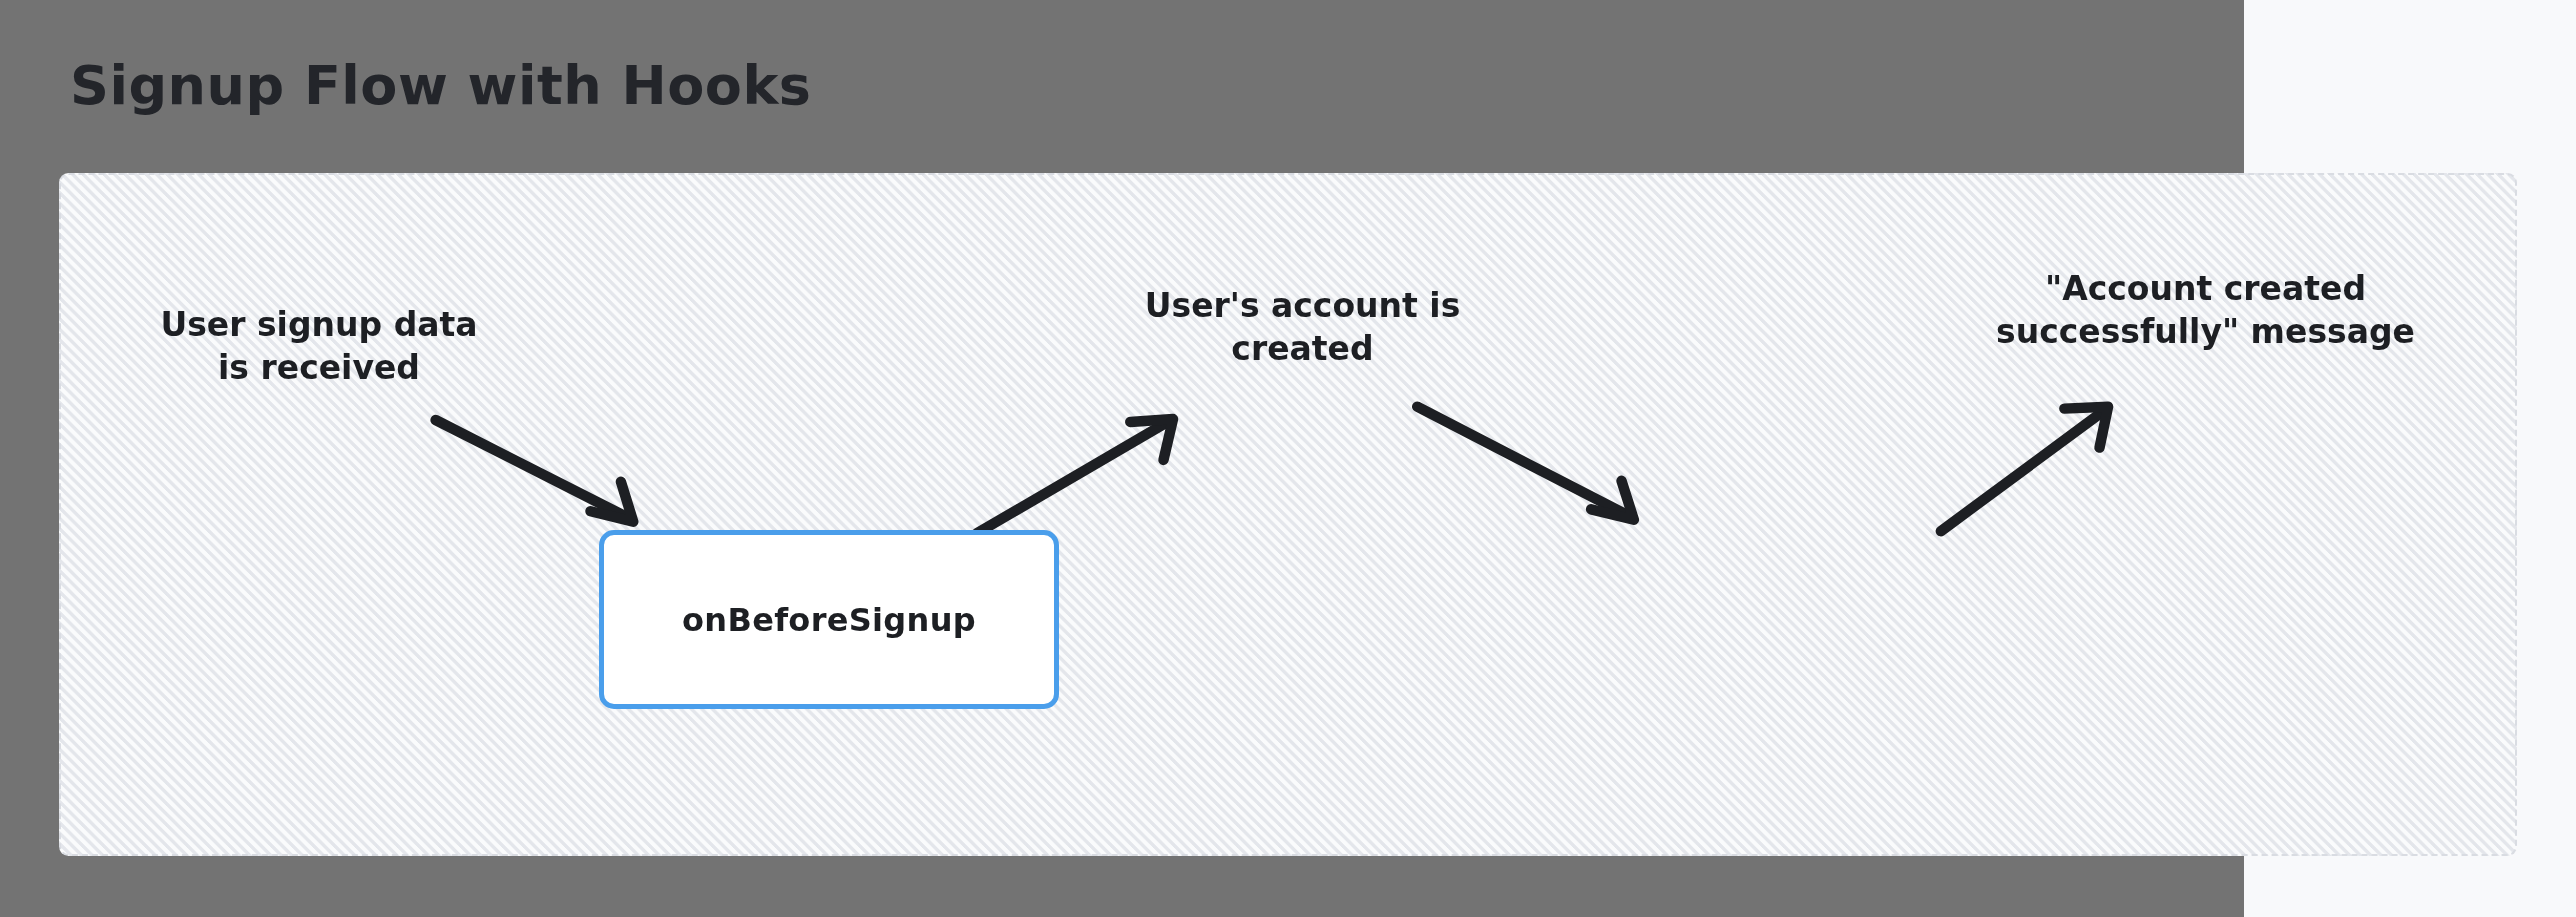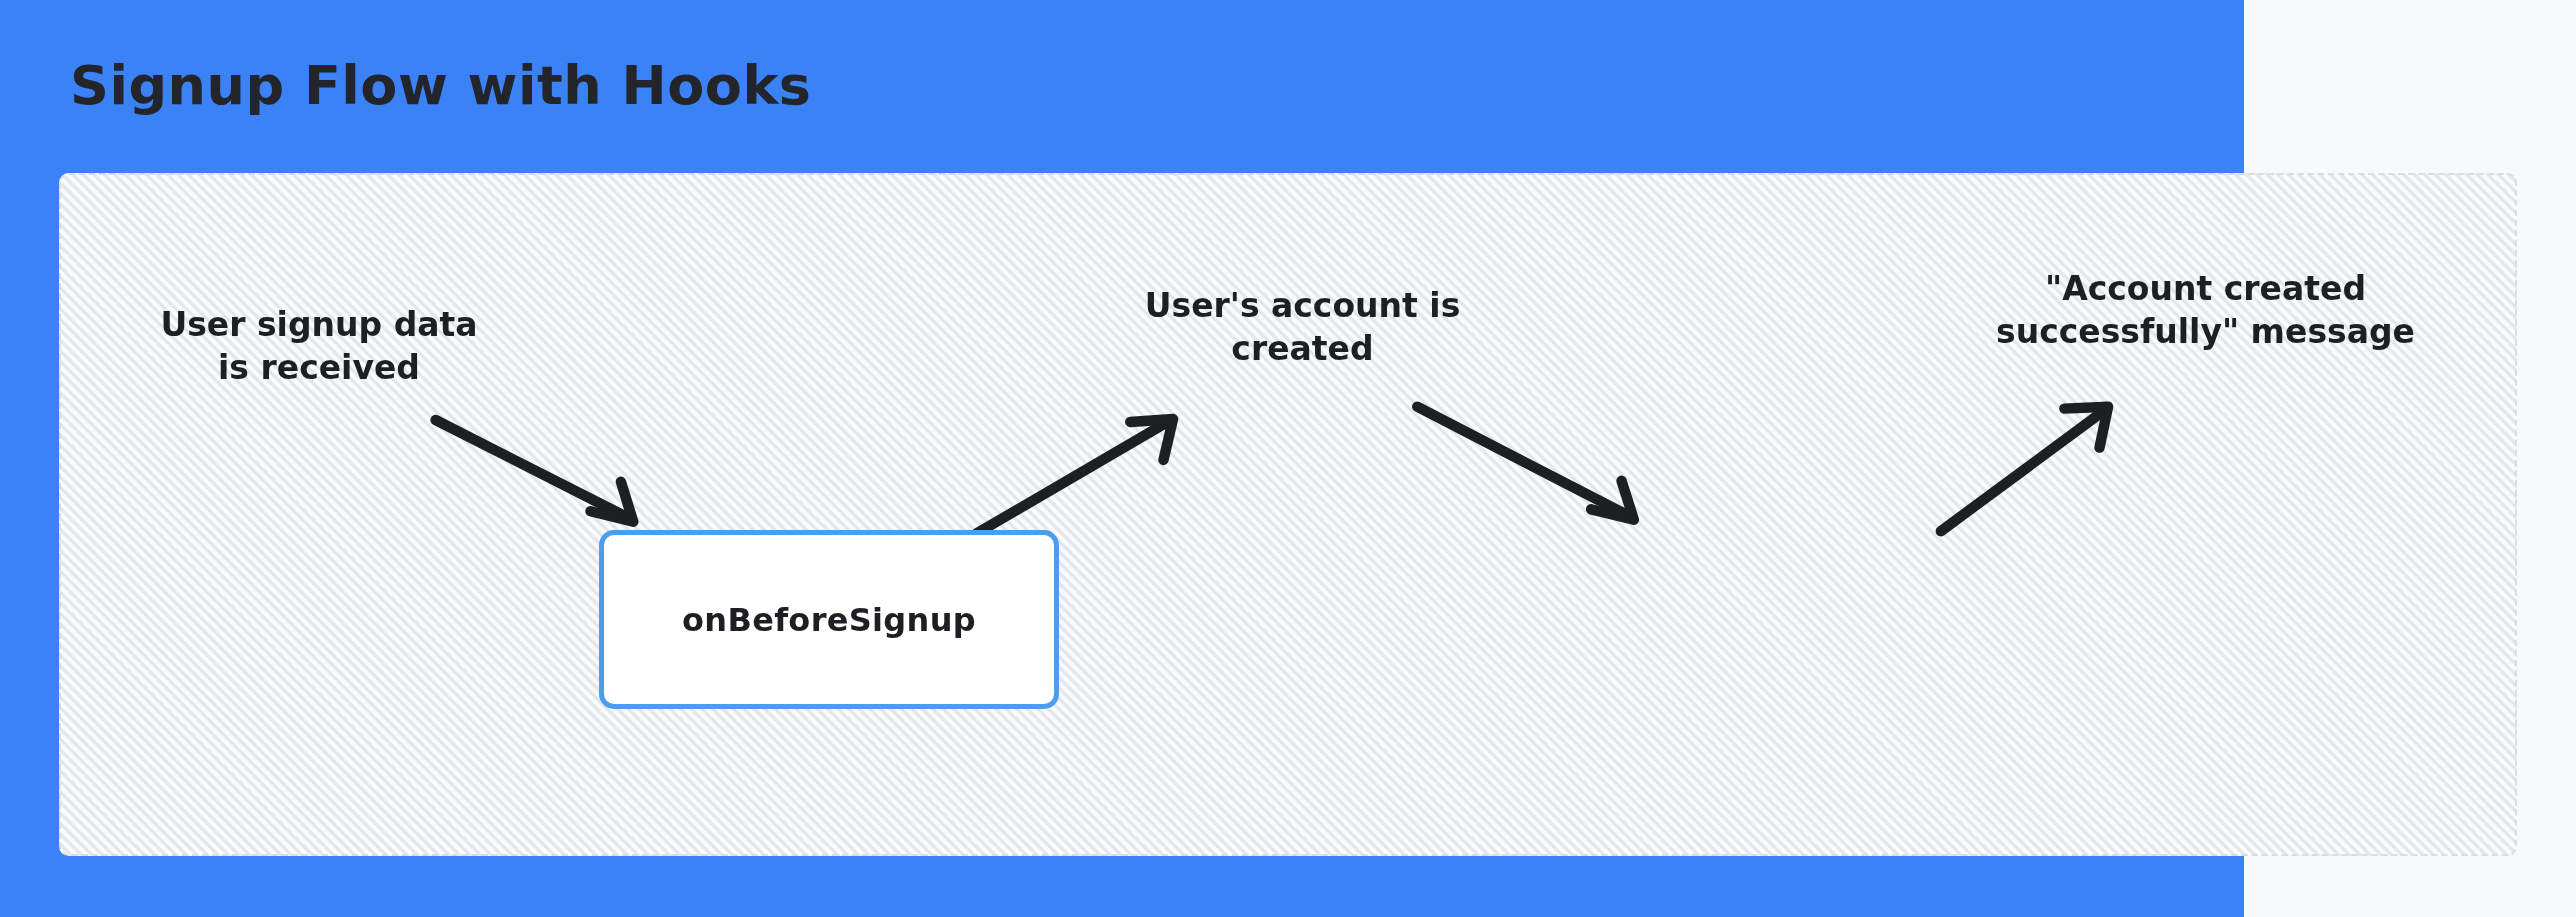--- a/index.html
+++ b/index.html
@@ -9,21 +9,21 @@
     height: 917px;
     background: #f8f9fb;
     font-family: "DejaVu Sans", sans-serif;
     overflow: hidden;
   }
 
   #canvas {
     position: relative;
     width: 2244px;
     height: 917px;
-    background: #3b82f6;
+    background: #737373;
   }
 
   
   #diagram-title {
     position: absolute;
     left: 70px;
     top: 59px;
     font-family: "DejaVu Sans", sans-serif;
     font-weight: 700;
     font-size: 54px;

